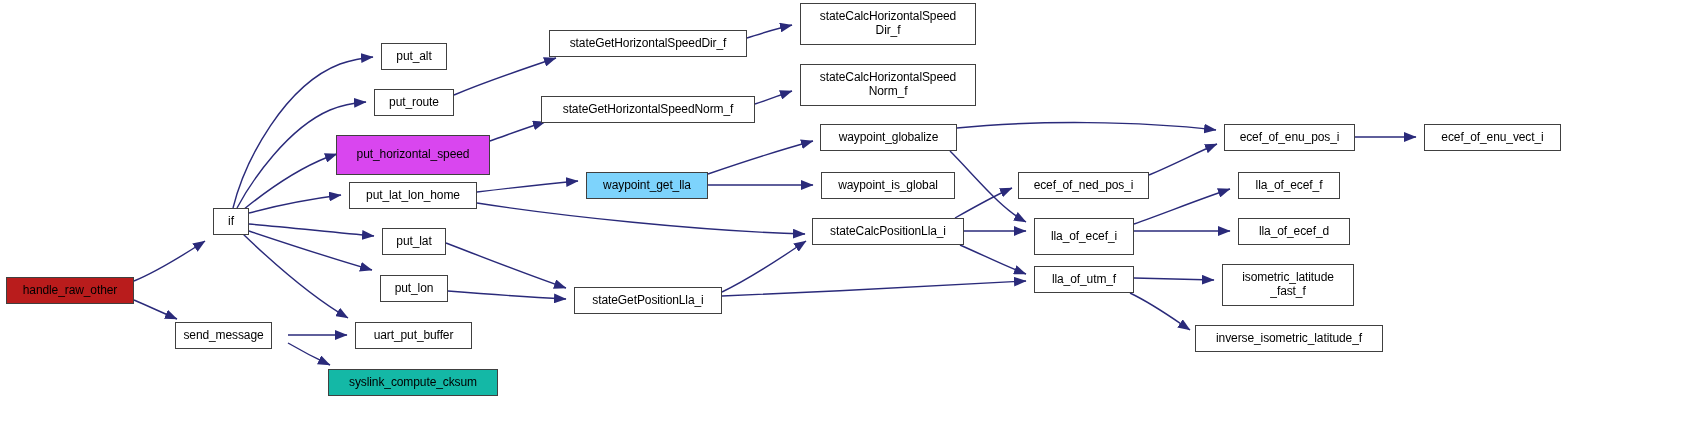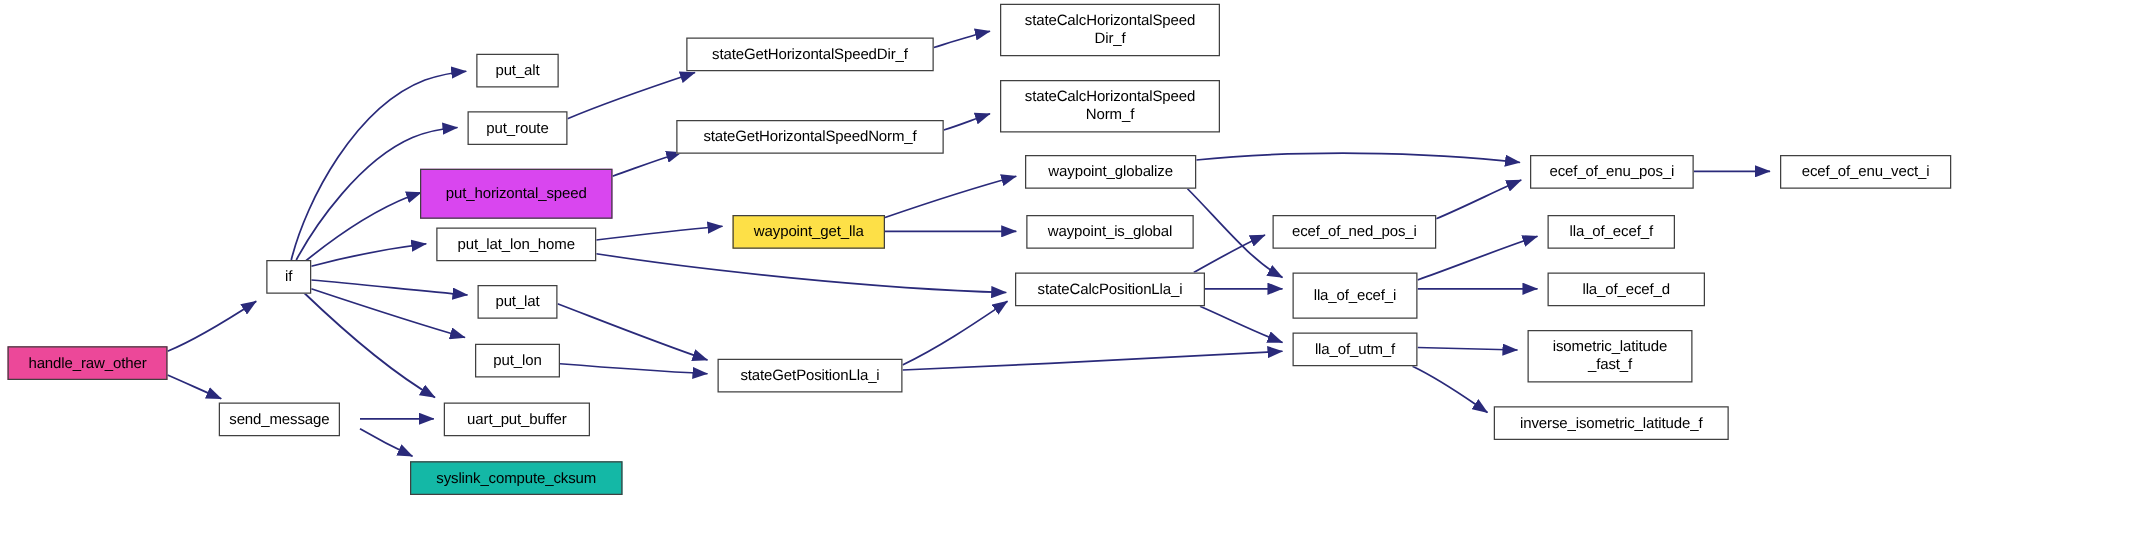--- a/index.html
+++ b/index.html
@@ -91,46 +91,46 @@
         <path d="M722,296 C820,292 955,285 1026,281" fill="none" stroke="#2a2a7a" stroke-width="1.4" marker-end="url(#arrowhead)"></path>
         <path d="M1149,175 C1175,164 1198,152 1217,144" fill="none" stroke="#2a2a7a" stroke-width="1.4" marker-end="url(#arrowhead)"></path>
         <path d="M1134,224 C1165,213 1200,199 1230,189" fill="none" stroke="#2a2a7a" stroke-width="1.4" marker-end="url(#arrowhead)"></path>
         <path d="M1134,231 L1230,231" fill="none" stroke="#2a2a7a" stroke-width="1.4" marker-end="url(#arrowhead)"></path>
         <path d="M1134,278 L1214,280" fill="none" stroke="#2a2a7a" stroke-width="1.4" marker-end="url(#arrowhead)"></path>
         <path d="M1130,293 C1155,305 1175,320 1190,330" fill="none" stroke="#2a2a7a" stroke-width="1.4" marker-end="url(#arrowhead)"></path>
         <path d="M1355,137 L1416,137" fill="none" stroke="#2a2a7a" stroke-width="1.4" marker-end="url(#arrowhead)"></path>
       </g>
   </svg>
   <div id="nodes-group">
-      <div class="gnode root" style="left: 6px; top: 277px; width: 128px; height: 27px; border-color: rgb(64, 64, 64); background: #ec4899;"><span class="nlabel">handle_raw_other</span></div>
+      <div class="gnode root" style="left: 6px; top: 277px; width: 128px; height: 27px; border-color: rgb(64, 64, 64); background: #b91c1c;"><span class="nlabel">handle_raw_other</span></div>
       <div class="gnode" style="left: 213px; top: 208px; width: 36px; height: 27px; border-color: rgb(64, 64, 64); background: rgb(255, 255, 255);"><span class="nlabel">if</span></div>
       <div class="gnode" style="left: 175px; top: 322px; width: 97px; height: 27px; border-color: rgb(64, 64, 64); background: rgb(255, 255, 255);"><span class="nlabel">send_message</span></div>
       <div class="gnode" style="left: 381px; top: 43px; width: 66px; height: 27px; border-color: rgb(64, 64, 64); background: rgb(255, 255, 255);"><span class="nlabel">put_alt</span></div>
       <div class="gnode" style="left: 374px; top: 89px; width: 80px; height: 27px; border-color: rgb(64, 64, 64); background: rgb(255, 255, 255);"><span class="nlabel">put_route</span></div>
       <div class="gnode" style="left: 336px; top: 135px; width: 154px; height: 40px; border-color: rgb(64, 64, 64); background: #d946ef;"><span class="nlabel">put_horizontal_speed</span></div>
       <div class="gnode" style="left: 349px; top: 182px; width: 128px; height: 27px; border-color: rgb(64, 64, 64); background: rgb(255, 255, 255);"><span class="nlabel">put_lat_lon_home</span></div>
       <div class="gnode" style="left: 382px; top: 228px; width: 64px; height: 27px; border-color: rgb(64, 64, 64); background: rgb(255, 255, 255);"><span class="nlabel">put_lat</span></div>
       <div class="gnode" style="left: 380px; top: 275px; width: 68px; height: 27px; border-color: rgb(64, 64, 64); background: rgb(255, 255, 255);"><span class="nlabel">put_lon</span></div>
       <div class="gnode" style="left: 355px; top: 322px; width: 117px; height: 27px; border-color: rgb(64, 64, 64); background: rgb(255, 255, 255);"><span class="nlabel">uart_put_buffer</span></div>
       <div class="gnode" style="left: 328px; top: 369px; width: 170px; height: 27px; border-color: rgb(64, 64, 64); background: #14b8a6;"><span class="nlabel">syslink_compute_cksum</span></div>
       <div class="gnode" style="left: 549px; top: 30px; width: 198px; height: 27px; border-color: rgb(64, 64, 64); background: rgb(255, 255, 255);"><span class="nlabel">stateGetHorizontalSpeedDir_f</span></div>
       <div class="gnode" style="left: 541px; top: 96px; width: 214px; height: 27px; border-color: rgb(64, 64, 64); background: rgb(255, 255, 255);"><span class="nlabel">stateGetHorizontalSpeedNorm_f</span></div>
-      <div class="gnode" style="left: 586px; top: 172px; width: 122px; height: 27px; border-color: rgb(64, 64, 64); background: #fde047;"><span class="nlabel">waypoint_get_lla</span></div>
+      <div class="gnode" style="left: 586px; top: 172px; width: 122px; height: 27px; border-color: rgb(64, 64, 64); background: #7dd3fc;"><span class="nlabel">waypoint_get_lla</span></div>
       <div class="gnode" style="left: 574px; top: 287px; width: 148px; height: 27px; border-color: rgb(64, 64, 64); background: rgb(255, 255, 255);"><span class="nlabel">stateGetPositionLla_i</span></div>
       <div class="gnode" style="left: 800px; top: 3px; width: 176px; height: 42px; border-color: rgb(64, 64, 64); background: rgb(255, 255, 255);"><span class="nlabel">stateCalcHorizontalSpeed
 Dir_f</span></div>
       <div class="gnode" style="left: 800px; top: 64px; width: 176px; height: 42px; border-color: rgb(64, 64, 64); background: rgb(255, 255, 255);"><span class="nlabel">stateCalcHorizontalSpeed
 Norm_f</span></div>
       <div class="gnode" style="left: 820px; top: 124px; width: 137px; height: 27px; border-color: rgb(64, 64, 64); background: rgb(255, 255, 255);"><span class="nlabel">waypoint_globalize</span></div>
       <div class="gnode" style="left: 821px; top: 172px; width: 134px; height: 27px; border-color: rgb(64, 64, 64); background: rgb(255, 255, 255);"><span class="nlabel">waypoint_is_global</span></div>
       <div class="gnode" style="left: 812px; top: 218px; width: 152px; height: 27px; border-color: rgb(64, 64, 64); background: rgb(255, 255, 255);"><span class="nlabel">stateCalcPositionLla_i</span></div>
       <div class="gnode" style="left: 1018px; top: 172px; width: 131px; height: 27px; border-color: rgb(64, 64, 64); background: rgb(255, 255, 255);"><span class="nlabel">ecef_of_ned_pos_i</span></div>
       <div class="gnode" style="left: 1034px; top: 218px; width: 100px; height: 37px; border-color: rgb(64, 64, 64); background: rgb(255, 255, 255);"><span class="nlabel">lla_of_ecef_i</span></div>
       <div class="gnode" style="left: 1034px; top: 266px; width: 100px; height: 27px; border-color: rgb(64, 64, 64); background: rgb(255, 255, 255);"><span class="nlabel">lla_of_utm_f</span></div>
       <div class="gnode" style="left: 1224px; top: 124px; width: 131px; height: 27px; border-color: rgb(64, 64, 64); background: rgb(255, 255, 255);"><span class="nlabel">ecef_of_enu_pos_i</span></div>
       <div class="gnode" style="left: 1238px; top: 172px; width: 102px; height: 27px; border-color: rgb(64, 64, 64); background: rgb(255, 255, 255);"><span class="nlabel">lla_of_ecef_f</span></div>
-      <div class="gnode" style="left: 1238px; top: 218px; width: 126px; height: 27px; border-color: rgb(64, 64, 64); background: rgb(255, 255, 255);"><span class="nlabel">lla_of_ecef_d</span></div>
+      <div class="gnode" style="left: 1238px; top: 218px; width: 112px; height: 27px; border-color: rgb(64, 64, 64); background: rgb(255, 255, 255);"><span class="nlabel">lla_of_ecef_d</span></div>
       <div class="gnode" style="left: 1222px; top: 264px; width: 132px; height: 42px; border-color: rgb(64, 64, 64); background: rgb(255, 255, 255);"><span class="nlabel">isometric_latitude
 _fast_f</span></div>
       <div class="gnode" style="left: 1195px; top: 325px; width: 188px; height: 27px; border-color: rgb(64, 64, 64); background: rgb(255, 255, 255);"><span class="nlabel">inverse_isometric_latitude_f</span></div>
       <div class="gnode" style="left: 1424px; top: 124px; width: 137px; height: 27px; border-color: rgb(64, 64, 64); background: rgb(255, 255, 255);"><span class="nlabel">ecef_of_enu_vect_i</span></div>
     </div>
 </div>
 
 </body></html>

